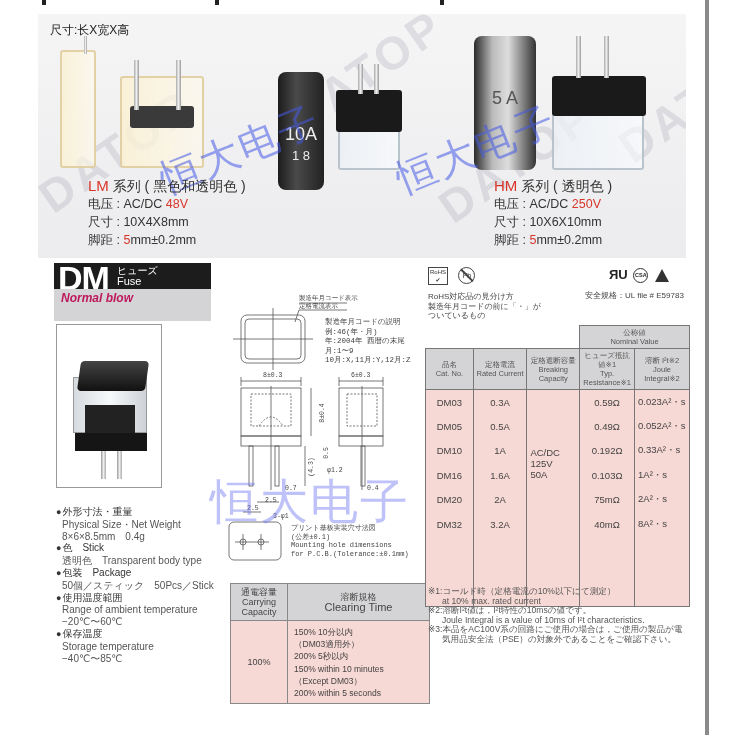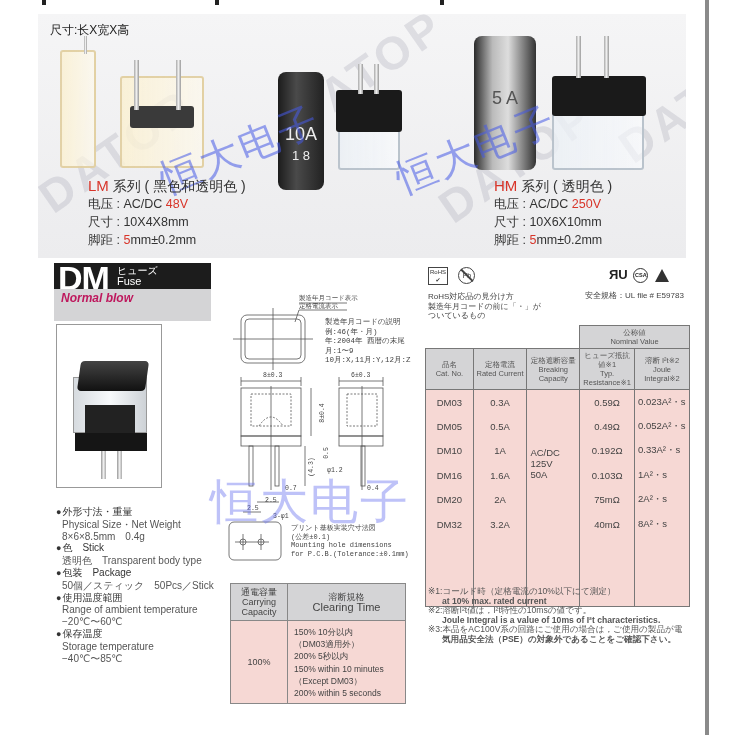--- a/index.html
+++ b/index.html
@@ -49,21 +49,21 @@
   .specs .h::before { content: "●"; font-size: 9px; margin-right: 1px; }
   .specs .v { padding-left: 6px; color: #555; }
 
   
   .drawing { position: absolute; left: 227px; top: 290px; width: 180px; height: 280px; font-family: Liberation Mono, monospace; }
   .drawing svg { position: absolute; left: 0; top: 0; }
   .dtext { position: absolute; font-size: 8.5px; line-height: 10px; color: #444; white-space: nowrap; }
 
   
   table { border-collapse: collapse; }
-  .ctable { position: absolute; left: 230px; top: 583px; width: 176px; font-size: 9px; }
+  .ctable { position: absolute; left: 230px; top: 583px; width: 200px; font-size: 9px; }
   .ctable th { background: #d4d4d6; border: 1px solid #888; font-weight: normal; color: #444; line-height: 10px; padding: 3px 2px; text-align: center; }
   .ctable td { background: #f6d8d4; border: 1px solid #888; color: #444; line-height: 12.2px; }
   .ctable td.cap { text-align: center; width: 57px; }
   .ctable td.clr { padding: 5px 4px 4px 6px; font-size: 8.5px; }
 
   
   .cert-left { position: absolute; left: 428px; top: 267px; }
   .rohs { display: inline-block; width: 20px; height: 18px; border: 1px solid #444; font-size: 6px; text-align: center; line-height: 8px; vertical-align: top; }
   .pb { display: inline-block; width: 17px; height: 17px; border: 1.5px solid #444; border-radius: 50%; font-size: 7px; text-align: center; line-height: 15px; margin-left: 6px; vertical-align: top; position: relative; }
   .pb::after { content: ""; position: absolute; left: 7px; top: -1px; width: 1.5px; height: 17px; background: #444; transform: rotate(-45deg); }
@@ -76,21 +76,21 @@
   .mtable { position: absolute; left: 425px; top: 325px; width: 265px; font-size: 9.5px; }
   .mtable th { background: #d4d4d6; border: 1px solid #777; font-weight: normal; color: #555; font-size: 7.5px; line-height: 9px; padding: 2px 1px; text-align: center; }
   .mtable td { background: #f6d8d4; border-left: 1px solid #777; border-right: 1px solid #777; color: #444; height: 24.5px; padding: 0 3px; font-size: 9.5px; }
   .mtable tr:last-child td { border-bottom: 1px solid #777; }
   .mtable td.blank { height: 70px; }
   .mtable .empty-head { background: transparent; border: none; }
   .mtable td.c { text-align: center; }
   .mtable td.break { vertical-align: middle; font-size: 9.5px; line-height: 11px; }
 
   .notes { position: absolute; left: 428px; top: 587px; font-size: 8.6px; line-height: 9.6px; color: #555; width: 265px; }
-  .notes .ind { padding-left: 14px; font-weight: bold; }
+  .notes .ind { padding-left: 14px; }
 </style>
 </head>
 <body>
 
 <div class="top-cut">
   <span style="left:2px"></span>
     <span style="left:175px"></span>
     <span style="left:400px"></span>
 </div>
 <div class="vline"></div>

